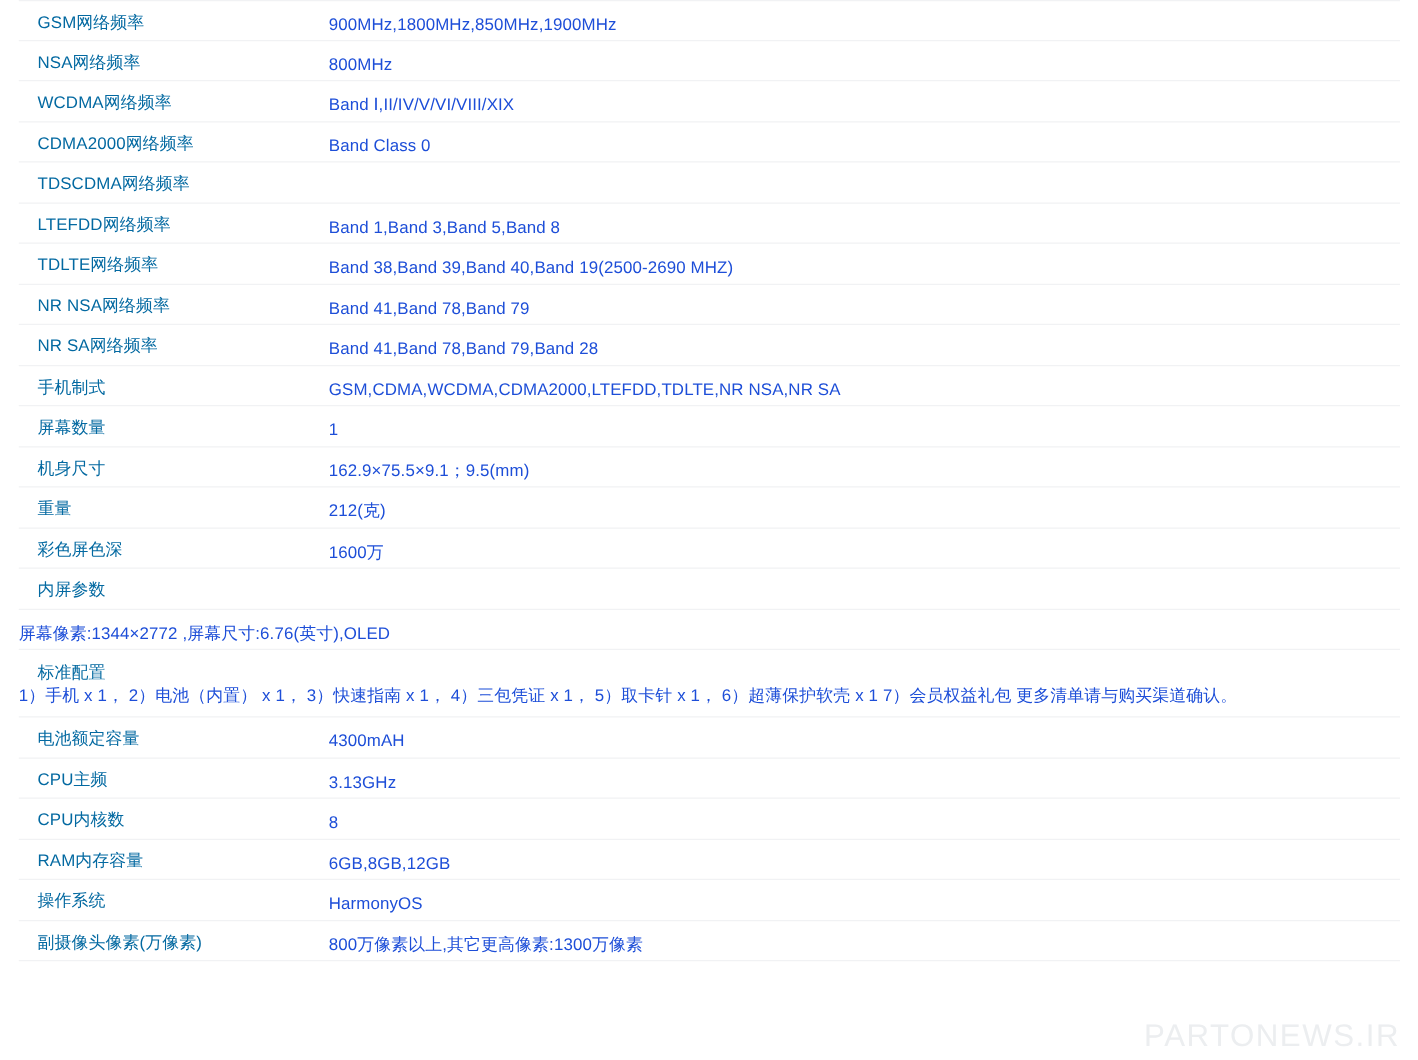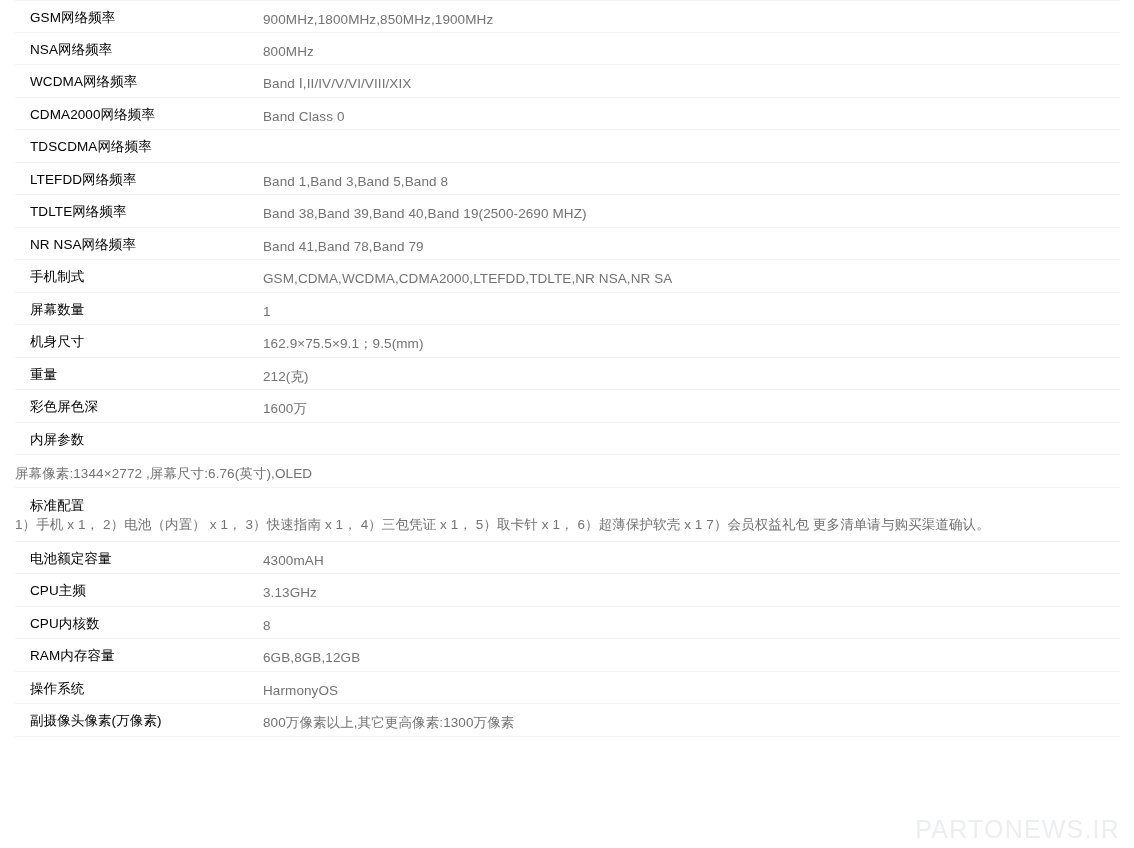--- a/index.html
+++ b/index.html
@@ -45,31 +45,31 @@
     border-top: 1px solid #f1f2f4;
   }
 
   .spec-label {
     flex: 0 0 auto;
     width: 248px;
     box-sizing: border-box;
     padding-left: 15px;
     font-size: 13.5px;
     line-height: 17px;
-    color: #000000;
+    color: #0369a1;
     letter-spacing: 0.1px;
     white-space: nowrap;
   }
 
   .spec-value {
     flex: 1 1 auto;
     box-sizing: border-box;
     font-size: 13.5px;
     line-height: 21px;
-    color: #737373;
+    color: #1d4ed8;
     letter-spacing: 0.1px;
     padding-right: 8px;
     word-break: break-word;
   }
 
   .spec-value.two-line {
     line-height: 22px;
     text-align: center;
   }
 
@@ -114,20 +114,24 @@
       <div class="spec-label">LTEFDD网络频率</div>
       <div class="spec-value">Band 1,Band 3,Band 5,Band 8</div>
     </div>
     <div class="spec-row">
       <div class="spec-label">TDLTE网络频率</div>
       <div class="spec-value">Band 38,Band 39,Band 40,Band 19(2500-2690 MHZ)</div>
     </div>
     <div class="spec-row">
       <div class="spec-label">NR NSA网络频率</div>
       <div class="spec-value">Band 41,Band 78,Band 79</div>
+    </div>
+    <div class="spec-row">
+      <div class="spec-label">NR SA网络频率</div>
+      <div class="spec-value">Band 41,Band 78,Band 79,Band 28</div>
     </div>
     <div class="spec-row">
       <div class="spec-label">手机制式</div>
       <div class="spec-value">GSM,CDMA,WCDMA,CDMA2000,LTEFDD,TDLTE,NR NSA,NR SA</div>
     </div>
     <div class="spec-row">
       <div class="spec-label">屏幕数量</div>
       <div class="spec-value">1</div>
     </div>
     <div class="spec-row">

